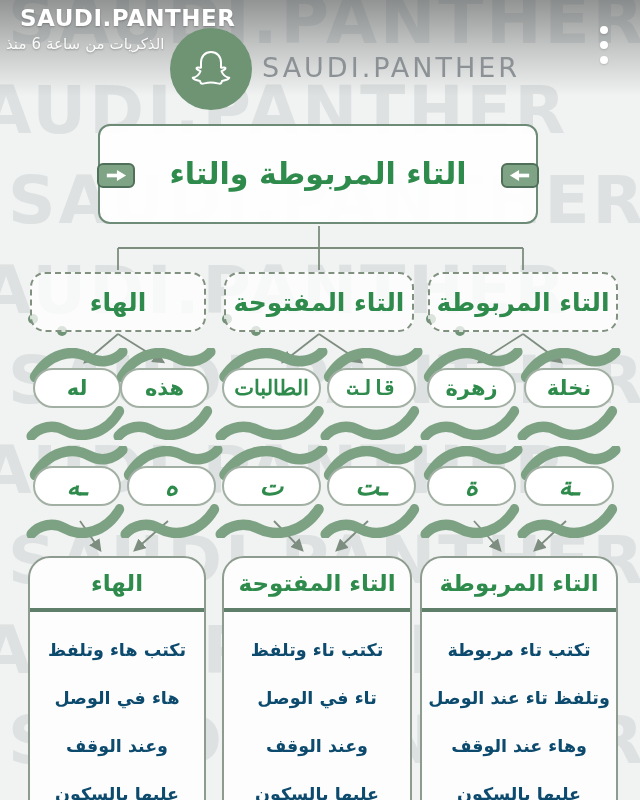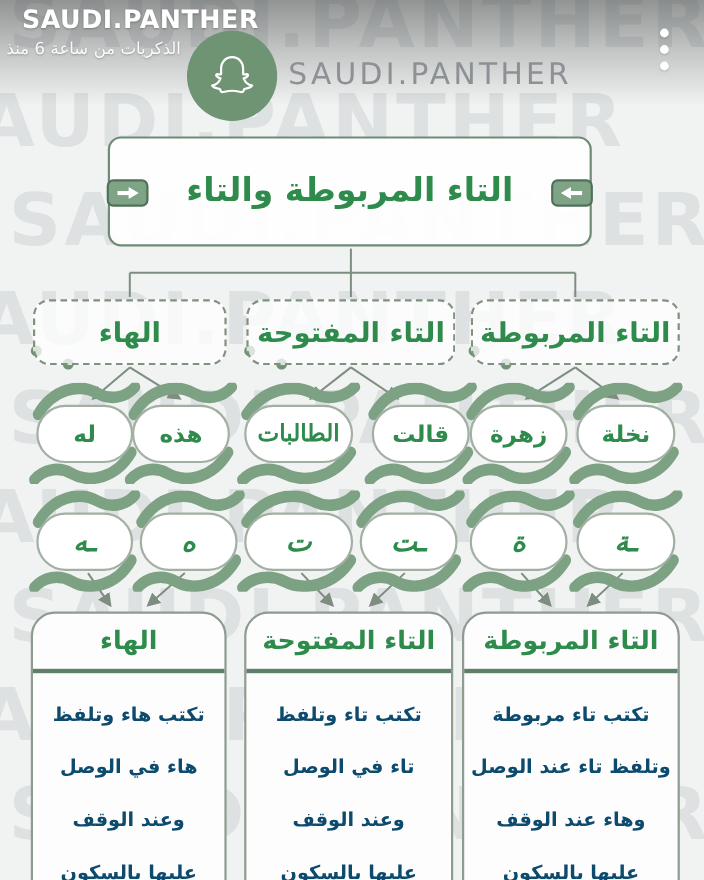--- a/index.html
+++ b/index.html
@@ -79,21 +79,21 @@
     display:flex; align-items:center; justify-content:center; direction:rtl;
     font-size:25px;
   }
   
   .oval-wrap { position:absolute; height:52px; z-index:3; }
   .flourish {
     position:absolute; left:-7px; top:-20px; width:calc(100% + 14px); height:92px; z-index:0;
   }
   .flourish path { stroke:#7da283; stroke-width:11; fill:none; stroke-linecap:round; }
   .oval {
-    position:relative; z-index:1; height:53px; width:100%;
+    position:relative; z-index:1; height:40px; width:100%;
     background:#ffffff; border:2px solid #a2b0a4; border-radius:28px;
     display:flex; align-items:center; justify-content:center; direction:rtl;
   }
   .oval.word { font-size:21px; }
   .oval.letter { font-size:25px;font-style:italic; }
   
   .card {
     position:absolute; top:556px; height:280px; z-index:3;
     background:#fdfdfd; border:2px solid #8e9c90; border-radius:22px;
   }
@@ -190,21 +190,21 @@
       </svg>
     <div class="oval word green-t">هذه</div>
   </div>
   <div class="oval-wrap" style="left:222px; top:368px; width:99px;font-family:Liberation Serif, serif;">
     <svg class="flourish" viewBox="0 0 120 96" preserveAspectRatio="none">
         <path d="M10,30 C26,6 54,0 74,10 C88,17 104,14 114,4"></path>
         <path d="M110,66 C94,90 66,96 46,86 C32,79 16,82 6,92"></path>
       </svg>
     <div class="oval word green-t">الطالبات</div>
   </div>
-  <div class="oval-wrap" style="left:338px; top:368px; width:89px;">
+  <div class="oval-wrap" style="left:327px; top:368px; width:89px;font-family:Liberation Mono, monospace;">
     <svg class="flourish" viewBox="0 0 120 96" preserveAspectRatio="none">
         <path d="M10,30 C26,6 54,0 74,10 C88,17 104,14 114,4"></path>
         <path d="M110,66 C94,90 66,96 46,86 C32,79 16,82 6,92"></path>
       </svg>
     <div class="oval word green-t">قالت</div>
   </div>
   <div class="oval-wrap" style="left:427px; top:368px; width:89px;">
     <svg class="flourish" viewBox="0 0 120 96" preserveAspectRatio="none">
         <path d="M10,30 C26,6 54,0 74,10 C88,17 104,14 114,4"></path>
         <path d="M110,66 C94,90 66,96 46,86 C32,79 16,82 6,92"></path>

